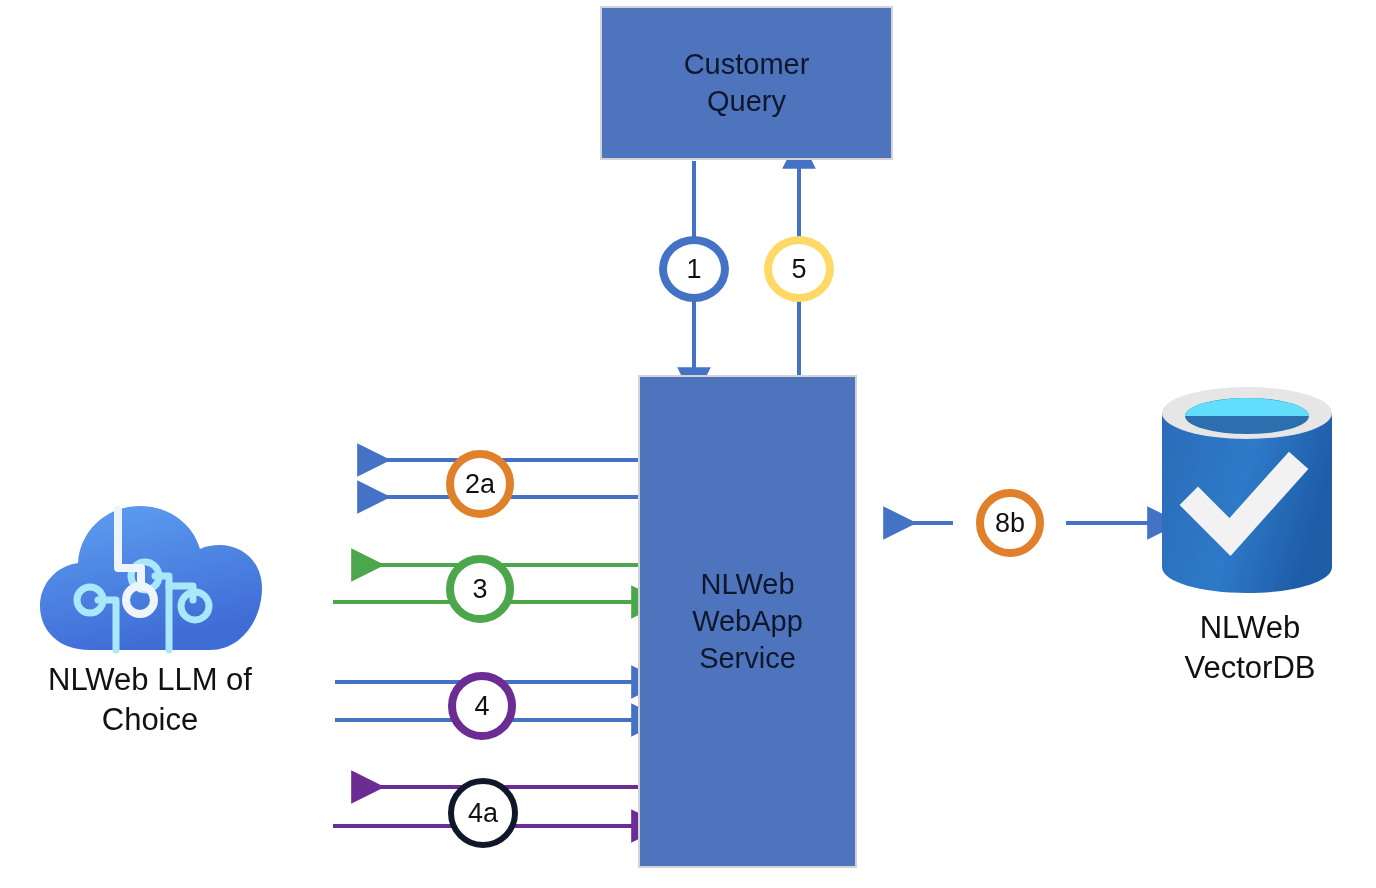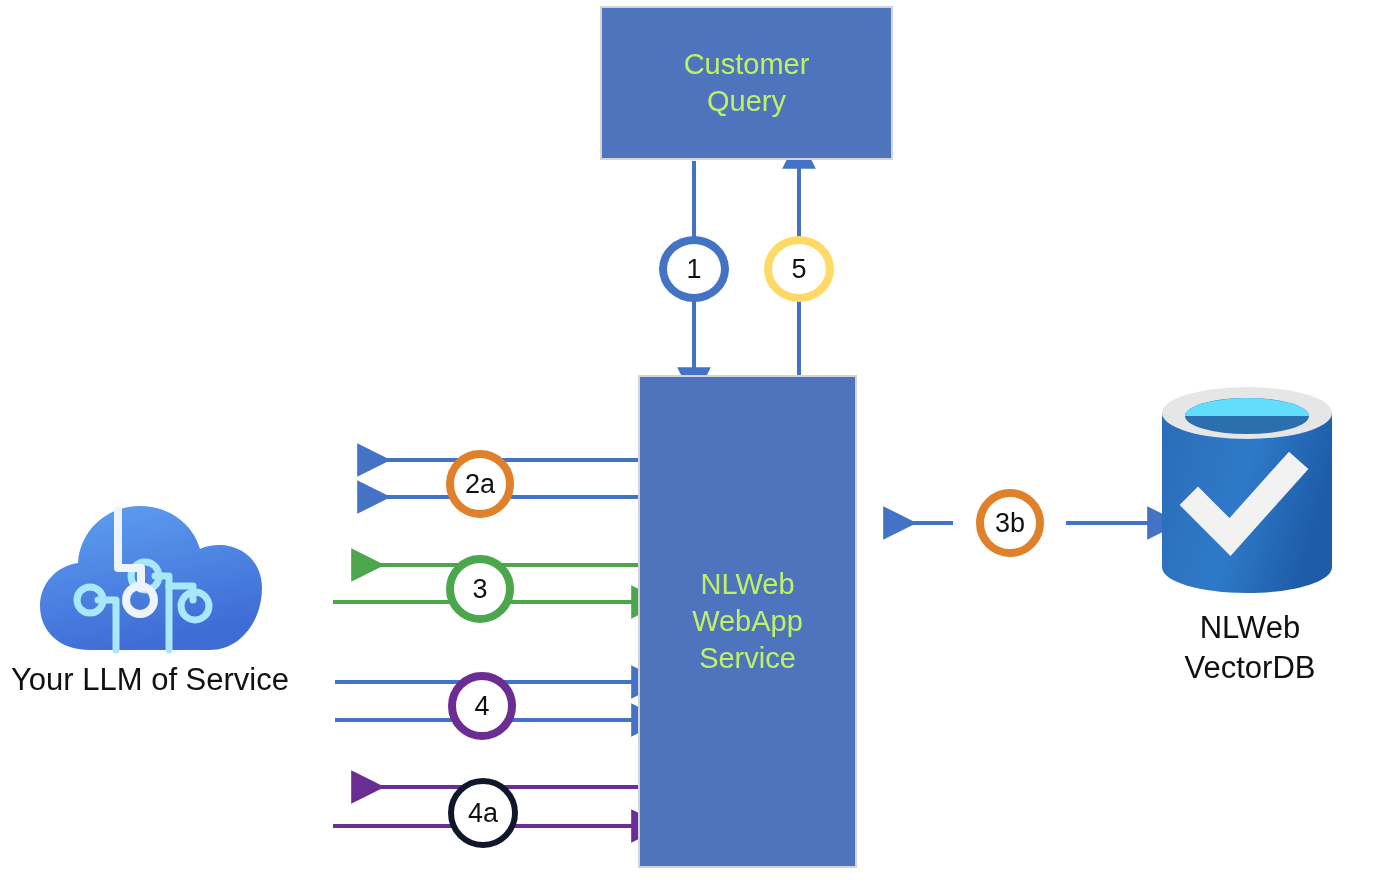--- a/index.html
+++ b/index.html
@@ -21,21 +21,21 @@
     height: 888px;
   }
   .node-box {
     position: absolute;
     background: #4E74BE;
     border: 2px solid #D4D4D4;
     box-sizing: border-box;
     display: flex;
     align-items: center;
     justify-content: center;
-    color: #bef264;
+    color: #0f172a;
     text-align: center;
     line-height: 1.28;
     white-space: pre-line;
   }
   #customer-query-box {
     left: 600px;
     top: 6px;
     width: 293px;
     height: 154px;
     font-size: 29px;
@@ -165,39 +165,39 @@
   </g>
 </svg>
 
 <div class="node-box" id="customer-query-box">Customer
 Query</div>
 
 <div class="node-box" id="nlweb-service-box">NLWeb
 WebApp
 Service</div>
 
-<div class="fig-label" id="llm-label">Your LLM of Service</div>
+<div class="fig-label" id="llm-label">NLWeb LLM of Choice</div>
 
 <div class="fig-label" id="vdb-label">NLWeb
 VectorDB</div>
 
 <div class="step-badge" style="left:659px; top:236px; width:70px; height:66px; border:8px solid #4472C4;">
   <span>1</span>
 </div>
 
 <div class="step-badge" style="left:764px; top:236px; width:70px; height:66px; border:8px solid #FFD966;">
   <span>5</span>
 </div>
 
 <div class="step-badge" style="left:446px; top:450px; width:68px; height:68px; border:8px solid #E0802B;justify-content:center;">
   <span>2a</span>
 </div>
 
 <div class="step-badge" style="left:976px; top:489px; width:68px; height:68px; border:8px solid #E0802B;">
-  <span>3b</span>
+  <span>8b</span>
 </div>
 
 <div class="step-badge" style="left:446px; top:555px; width:68px; height:68px; border:8px solid #4CA64C;">
   <span>3</span>
 </div>
 
 <div class="step-badge" style="left:448px; top:672px; width:68px; height:68px; border:8px solid #6B2D93;">
   <span>4</span>
 </div>
 

